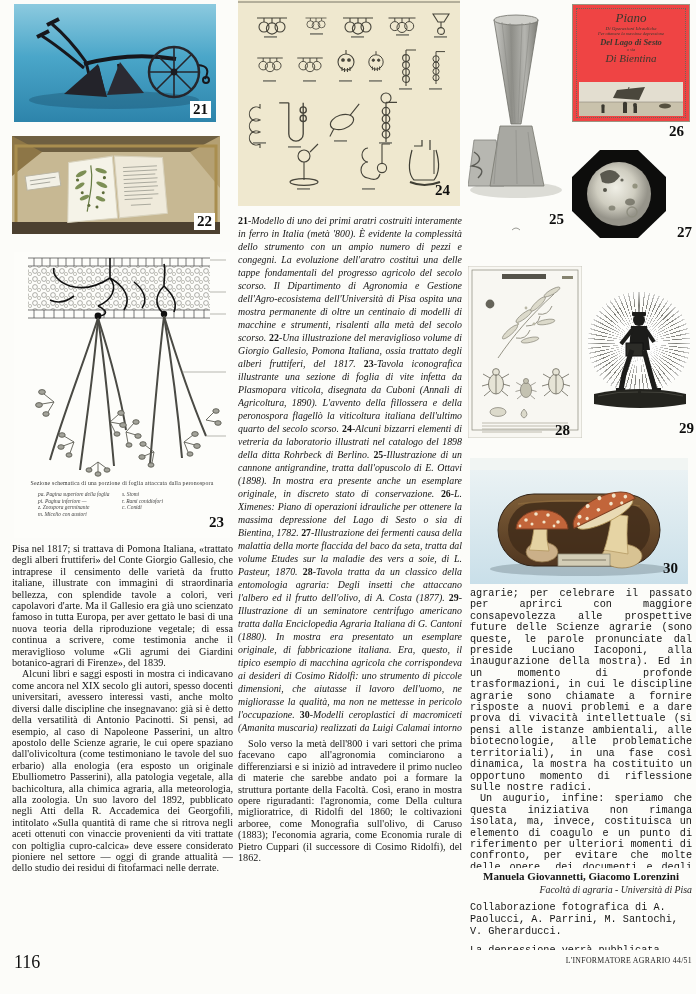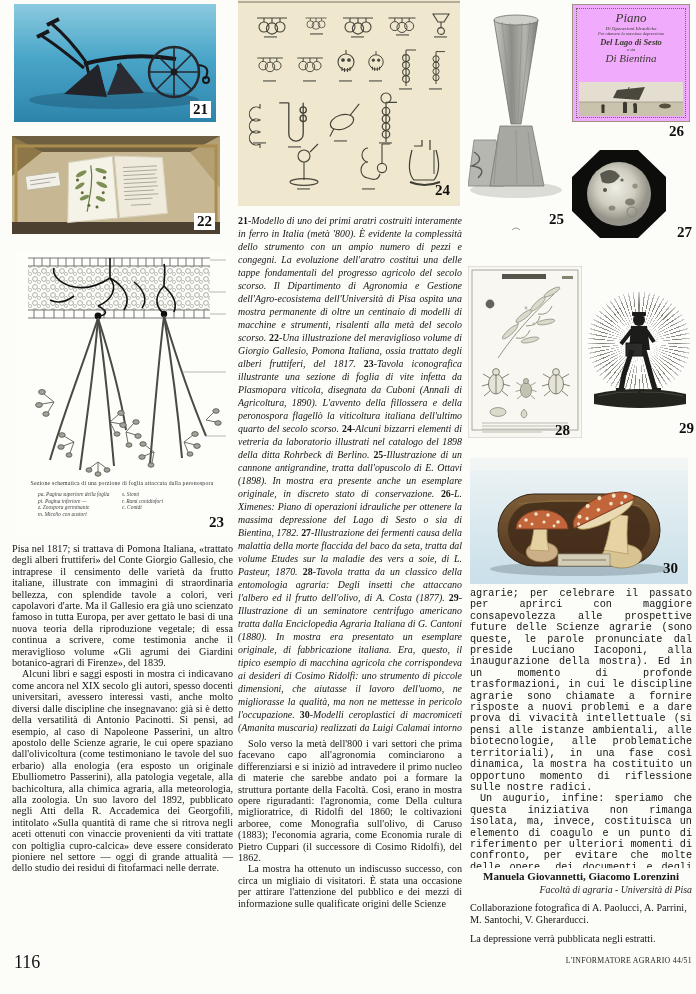--- a/index.html
+++ b/index.html
@@ -20,21 +20,21 @@
   .notes{font-size:10.2px;line-height:12px;}
   .notes p{margin:0 0 7px 0;}
   .pagenum{font-size:18px;color:#111;text-align:center;}
   .journal{font-size:7.8px;letter-spacing:.3px;color:#222;text-align:right;}
   
   .f23cap{font-size:5.8px;text-align:center;color:#333;letter-spacing:.2px;line-height:7px;}
   .f23leg{display:flex;margin-top:2px;padding:0 24px;}
   .f23leg .col{flex:1;}
   .f23leg .lg{font-size:5.4px;font-style:italic;color:#444;line-height:6.6px;}
   
-  .cover{position:absolute;left:0;top:0;width:118px;height:118px;background:#f0abfc;border:1px solid #9a9582;box-sizing:border-box;}
+  .cover{position:absolute;left:0;top:0;width:118px;height:118px;background:#ef4444;border:1px solid #9a9582;box-sizing:border-box;}
   .cover .inner{position:absolute;left:3px;top:3px;right:3px;bottom:3px;border:1px dotted #6b6858;}
   .cl{width:100%;text-align:center;color:#3a382e;font-style:italic;}
   .cl1{font-size:13px;margin-top:5px;}
   .cl2{font-size:5px;}
   .cl3{font-size:4.5px;}
   .cl4{font-size:8.5px;font-weight:bold;margin-top:1px;}
   .cl5{font-size:4.5px;}
   .cl6{font-size:11px;}
   
   .rays{position:absolute;left:2px;top:4px;width:102px;height:102px;border-radius:50%;
@@ -332,21 +332,20 @@
     <div class="fignum" style="right:10px;bottom:8px;">24</div>
   </div>
 
   <div class="abs caps" style="left:238px;top:214px;width:224px;height:522px;overflow:hidden;">
     
   <b>21</b><span>-Modello di uno dei primi aratri costruiti interamente in ferro in Italia (metà '800). È evidente la complessità dello strumento con un ampio numero di pezzi e congegni. La evoluzione dell'aratro costituì una delle tappe fondamentali del progresso agricolo del secolo scorso. Il Dipartimento di Agronomia e Gestione dell'Agro-ecosistema dell'Università di Pisa ospita una mostra permanente di oltre un centinaio di modelli di macchine e strumenti, risalenti alla metà del secolo scorso.</span><span> </span><b>22</b><span>-Una illustrazione del meraviglioso volume di Giorgio Gallesio, Pomona Italiana, ossia trattato degli alberi fruttiferi, del 1817.</span><span> </span><b>23</b><span>-Tavola iconografica illustrante una sezione di foglia di vite infetta da Plasmopara viticola, disegnata da Cuboni (Annali di Agricoltura, 1890). L'avvento della fillossera e della peronospora flagellò la viticoltura italiana dell'ultimo quarto del secolo scorso.</span><span> </span><b>24</b><span>-Alcuni bizzarri elementi di vetreria da laboratorio illustrati nel catalogo del 1898 della ditta Rohrbeck di Berlino.</span><span> </span><b>25</b><span>-Illustrazione di un cannone antigrandine, tratta dall'opuscolo di E. Ottavi (1898). In mostra era presente anche un esemplare originale, in discreto stato di conservazione.</span><span> </span><b>26</b><span>-L. Ximenes: Piano di operazioni idrauliche per ottenere la massima depressione del Lago di Sesto o sia di Bientina, 1782.</span><span> </span><b>27</b><span>-Illustrazione dei fermenti causa della malattia della morte flaccida del baco da seta, tratta dal volume Etudes sur la maladie des vers a soie, di L. Pasteur, 1870.</span><span> </span><b>28</b><span>-Tavola tratta da un classico della entomologia agraria: Degli insetti che attaccano l'albero ed il frutto dell'olivo, di A. Costa (1877).</span><span> </span><b>29</b><span>-Illustrazione di un seminatore centrifugo americano tratta dalla Enciclopedia Agraria Italiana di G. Cantoni (1880). In mostra era presentato un esemplare originale, di fabbricazione italiana. Era, questo, il tipico esempio di macchina agricola che corrispondeva ai desideri di Cosimo Ridolfi: uno strumento di piccole dimensioni, che aiutasse il lavoro dell'uomo, ne migliorasse la qualità, ma non ne mettesse in pericolo l'occupazione.</span><span> </span><b>30</b><span>-Modelli ceroplastici di macromiceti (Amanita muscaria) realizzati da Luigi Calamai intorno al 1840</span><span> </span></div>
 
   <div class="abs txt allind" style="left:238px;top:738px;width:224px;height:212px;overflow:hidden;">
 
   <p>Solo verso la metà dell'800 i vari settori che prima facevano capo all'agronomia cominciarono a differenziarsi e si iniziò ad intravedere il primo nucleo di materie che sarebbe andato poi a formare la struttura portante della Facoltà. Così, erano in mostra opere riguradanti: l'agronomia, come Della cultura miglioratrice, di Ridolfi del 1860; le coltivazioni arboree, come Monografia sull'olivo, di Caruso (1883); l'economia agraria, come Economia rurale di Pietro Cuppari (il successore di Cosimo Ridolfi), del 1862.</p>
-      <p>La mostra ha ottenuto un indiscusso successo, con circa un migliaio di visitatori. È stata una occasione per attirare l'attenzione del pubblico e dei mezzi di informazione sulle qualificate origini delle Scienze</p>
     </div>
 
   <div class="fig" style="left:468px;top:4px;width:100px;height:236px;background:#fcfcf9;">
     <svg width="100" height="236" viewBox="0 0 100 236">
       <defs>
         <linearGradient id="gcone" x1="0" y1="0" x2="1" y2="0">
           <stop offset="0" stop-color="#c8c8c4"></stop>
             <stop offset=".4" stop-color="#8e8e88"></stop>
             <stop offset=".7" stop-color="#b5b5b0"></stop>
             <stop offset="1" stop-color="#7c7c76"></stop>
@@ -548,21 +547,21 @@
 
   <div class="abs txt" style="left:470px;top:588px;width:222px;height:280px;overflow:hidden;font-family:Liberation Mono, monospace;">
 
   <p>agrarie; per celebrare il passato per aprirci con maggiore consapevolezza alle prospettive future delle Scienze agrarie (sono queste, le parole pronunciate dal preside Luciano Iacoponi, alla inaugurazione della mostra). Ed in un momento di profonde trasformazioni, in cui le discipline agrarie sono chiamate a fornire risposte a nuovi problemi e a dare prova di vivacità intellettuale (si pensi alle istanze ambientali, alle biotecnologie, alle problematiche territoriali), in una fase così dinamica, la mostra ha costituito un opportuno momento di riflessione sulle nostre radici.</p>
       <p>Un augurio, infine: speriamo che questa iniziativa non rimanga isolata, ma, invece, costituisca un elemento di coagulo e un punto di riferimento per ulteriori momenti di confronto, per evitare che molte delle opere, dei documenti e degli strumenti esposti ritornino nell'ombra e nell'oblio (e, diciamolo francamente, nella polvere) da cui sono stati sottratti, per trovare la collocazione definitiva che essi meritano.</p>
     </div>
 
   <div class="abs byline" style="left:470px;top:870px;width:222px;">Manuela Giovannetti, Giacomo Lorenzini</div>
   <div class="abs affil" style="left:470px;top:884px;width:222px;">Facoltà di agraria - Università di Pisa</div>
 
-  <div class="abs notes" style="left:470px;top:902px;width:222px;height:48px;overflow:hidden;">
+  <div class="abs notes" style="left:470px;top:902px;width:222px;height:48px;overflow:hidden;font-family:Liberation Mono, monospace;">
 
   <p>Collaborazione fotografica di A. Paolucci, A. Parrini, M. Santochi, V. Gherarducci.</p>
       <p>La depressione verrà pubblicata negli estratti.</p>
     </div>
 
   <div class="abs journal" style="left:470px;top:956px;width:222px;">L'INFORMATORE AGRARIO 44/51</div>
 
 </div>
 
 </body></html>

